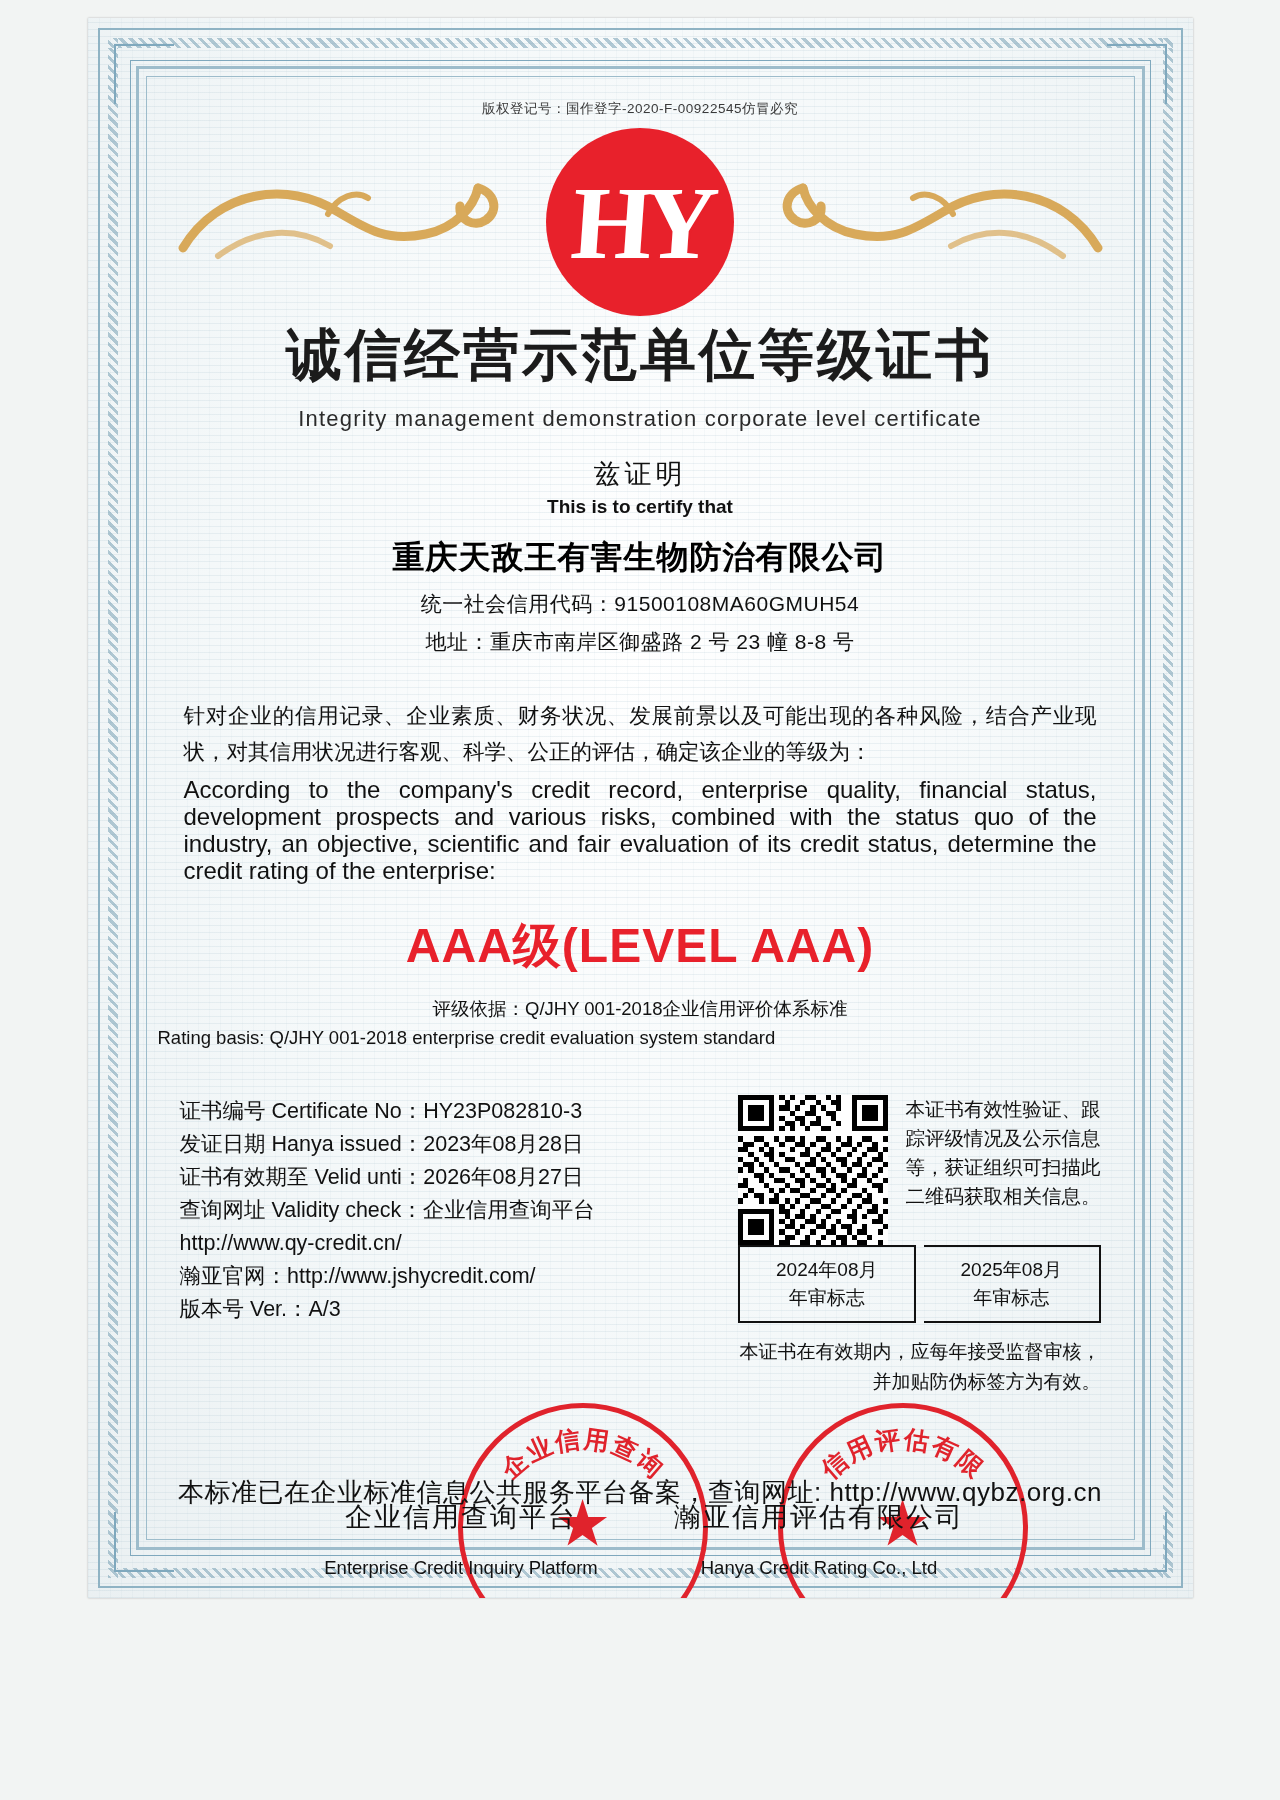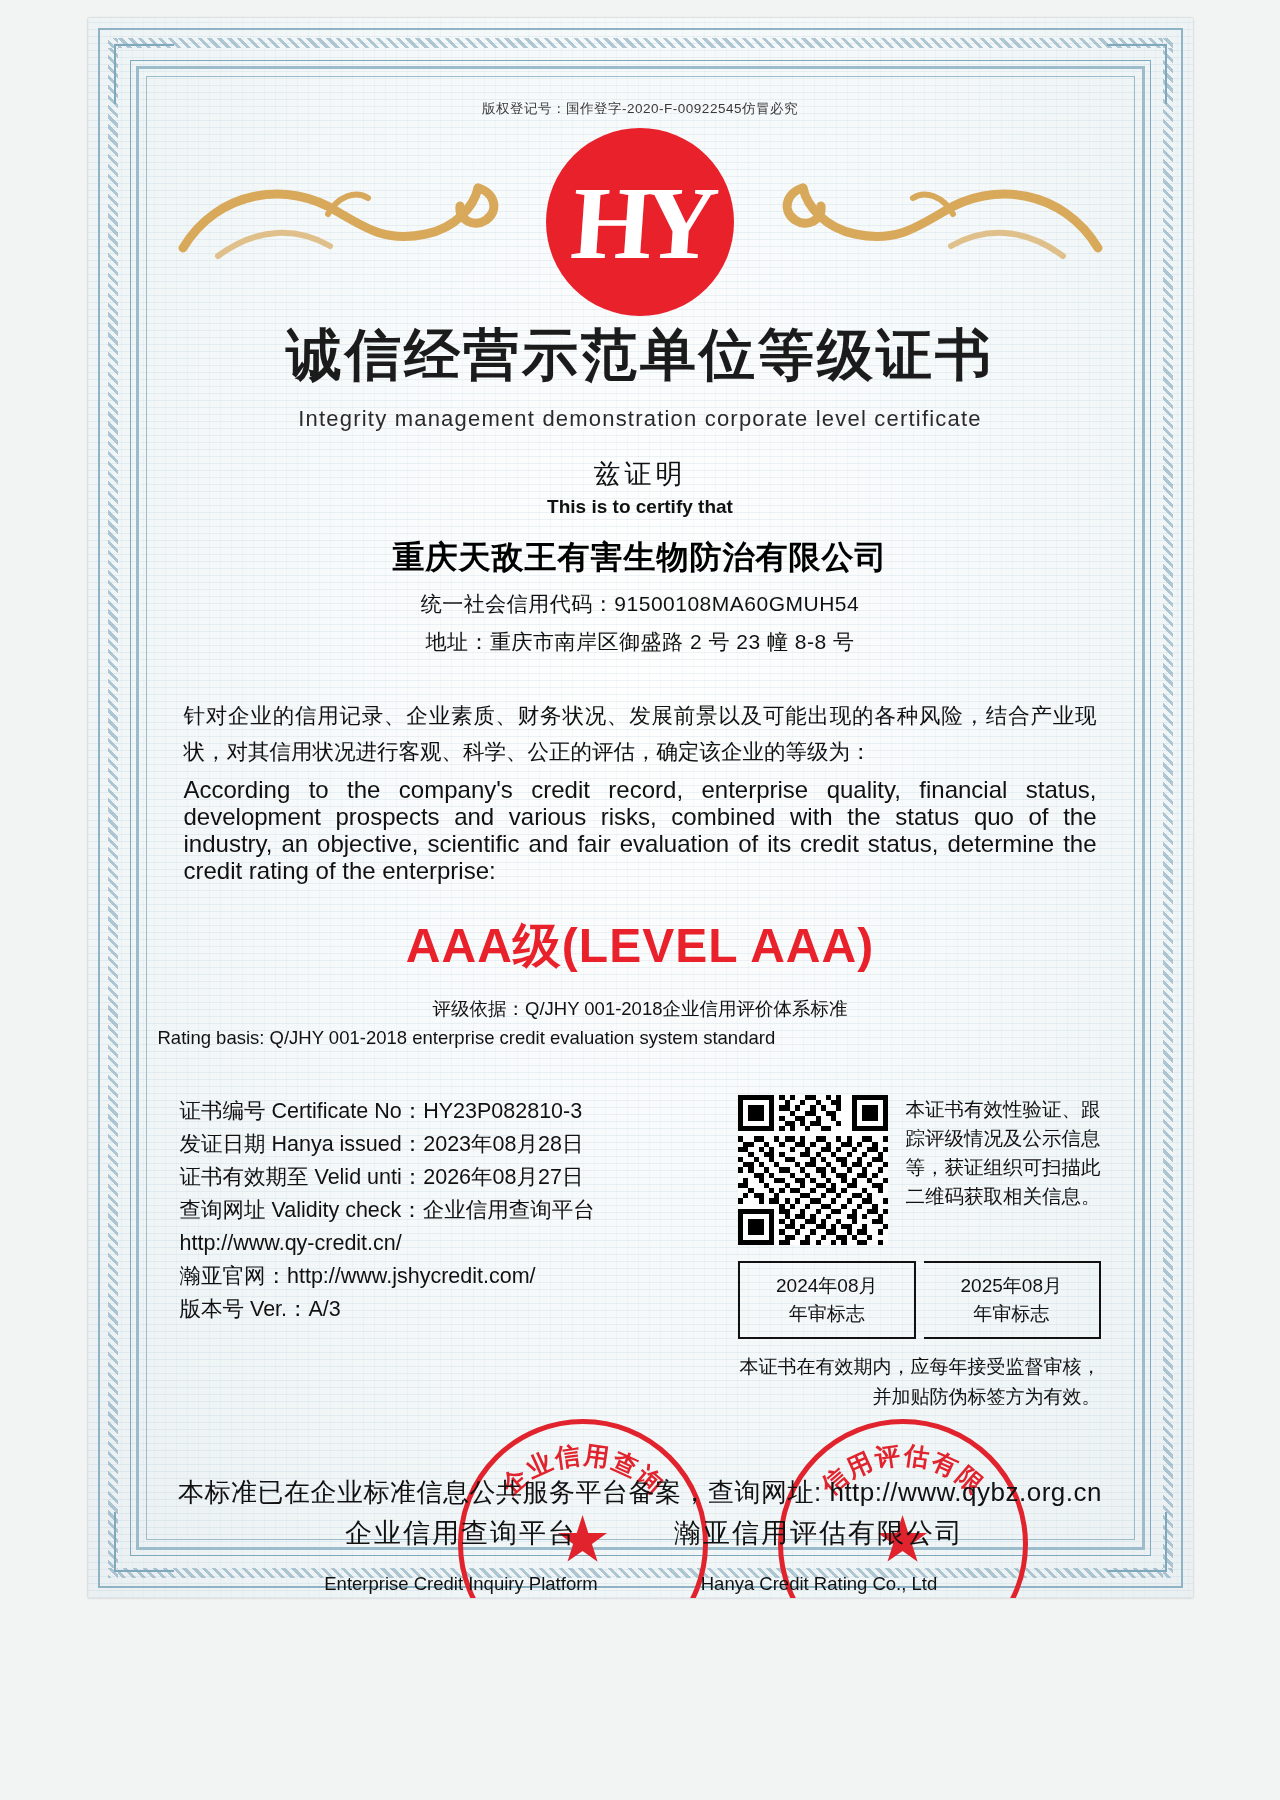--- a/index.html
+++ b/index.html
@@ -139,29 +139,29 @@
 
   .qr-row{display:flex;gap:18px;align-items:flex-start;}
   .qr{
     width:150px;height:150px;flex:0 0 150px;
     background-color:#fff;
   }
   .qr svg{display:block;}
   .qr-note{
     font-size:19.5px;color:#111;line-height:29px;
   }
-  .year-boxes{display:flex;gap:8px;margin-top:16px;}
+  .year-boxes{display:flex;gap:8px;margin-top:0;}
   .ybox{
     flex:1;border:2px solid #111;height:74px;
     display:flex;flex-direction:column;align-items:center;justify-content:center;
     font-size:19px;color:#111;line-height:28px;
   }
   .ybox + .ybox{border-left:none;}
   .note-bottom{
-    margin-top:14px;font-size:19px;color:#111;line-height:30px;text-align:right;font-family:Liberation Mono, monospace;
+    margin-top:14px;font-size:19px;color:#111;line-height:30px;text-align:right;
   }
 
   .stamps{position:relative;height:250px;margin-top:6px;}
   .stamp{
     position:absolute;top:0;width:250px;height:250px;
   }
   .stamp.left{left:300px;}
   .stamp.right{left:620px;}
   .stamp-ring{
     position:absolute;inset:0;border:5px solid #e0232c;border-radius:50%;

